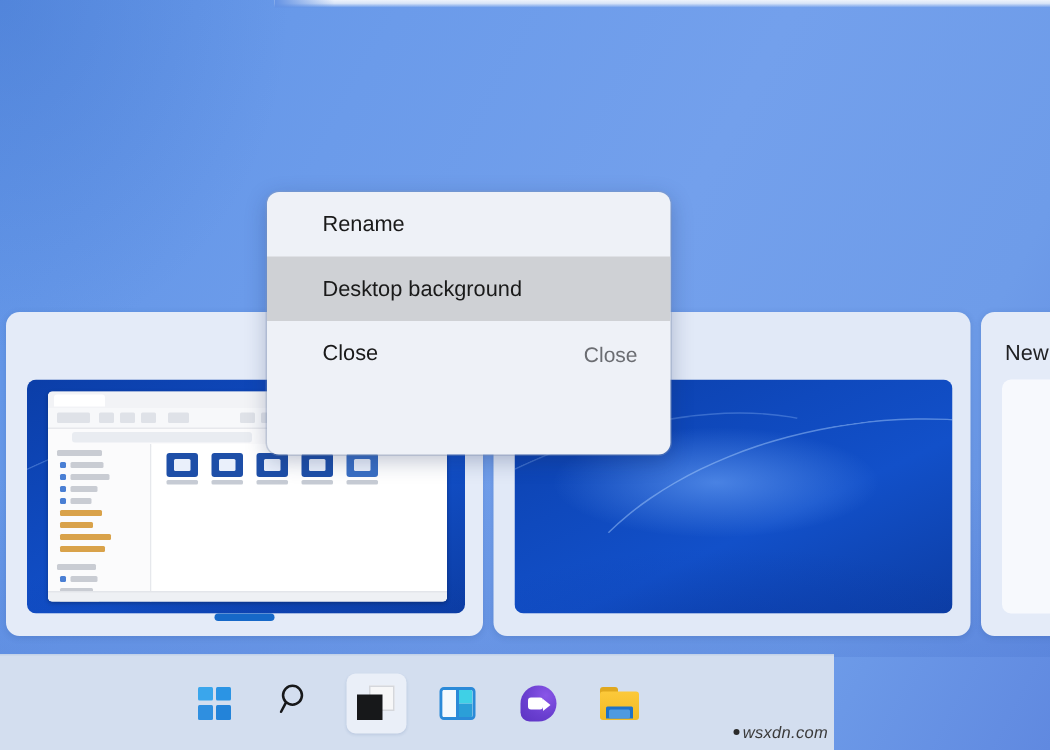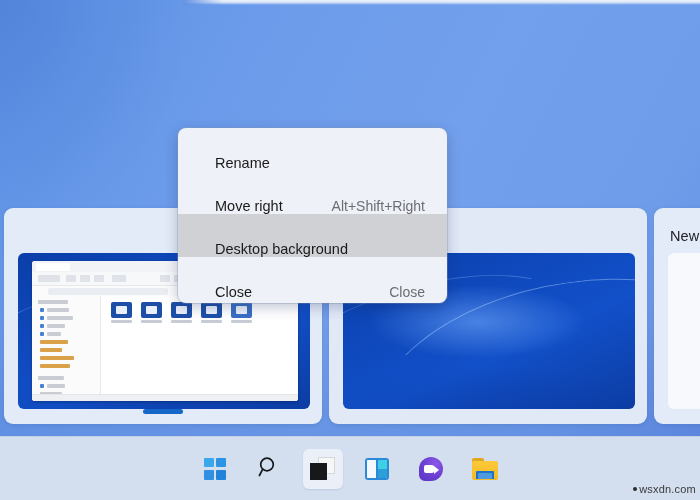--- a/index.html
+++ b/index.html
@@ -213,44 +213,45 @@
     height: 175px;
     background: #eef1f7;
     border-radius: 8px;
     box-shadow: 0 4px 14px rgba(20,40,90,0.28), 0 0 0 1px rgba(150,165,195,0.35);
     overflow: hidden;
   }
   .ctx-item {
     position: relative;
     height: 43px;
     display: flex;
-    align-items: flex-end;
+    align-items: center;
     padding: 0 22px 0 37px;
     box-sizing: border-box;
     font-size: 14.5px;
     color: #1a1a1a;
     white-space: nowrap;
   }
   .ctx-item.highlight { background: #cfd1d5; }
   .ctx-label { flex: 0 0 auto; }
   .ctx-accel {
     margin-left: auto;
     color: #6b6d72;
     font-size: 14px;
   }
 
   
   .taskbar {
     position: absolute;
     left: 0;
     bottom: 0;
-    width: 700px;
+    width: 556px;
     height: 63px;
     background: #d3deef;
     border-top: 1px solid #c3d2e8;
+    font-style: italic;
   }
   .tb-items {
     position: absolute;
     left: 0; right: 0; top: 0; bottom: 0;
     display: flex;
     align-items: center;
     justify-content: center;
     gap: 14px;
     padding-right: 0;
   }
@@ -447,24 +448,20 @@
 
   </div>
 
   <div class="ctx-menu">
 
     <div class="ctx-item">
       <span class="ctx-label">Rename</span>
       <span class="ctx-accel"></span>
     </div>
 
-    <div class="ctx-item">
-      <span class="ctx-label">Move right</span>
-      <span class="ctx-accel">Alt+Shift+Right</span>
-    </div>
 
     <div class="ctx-item highlight">
       <span class="ctx-label">Desktop background</span>
       <span class="ctx-accel"></span>
     </div>
 
     <div class="ctx-item">
       <span class="ctx-label">Close</span>
       <span class="ctx-accel">Close</span>
     </div>

